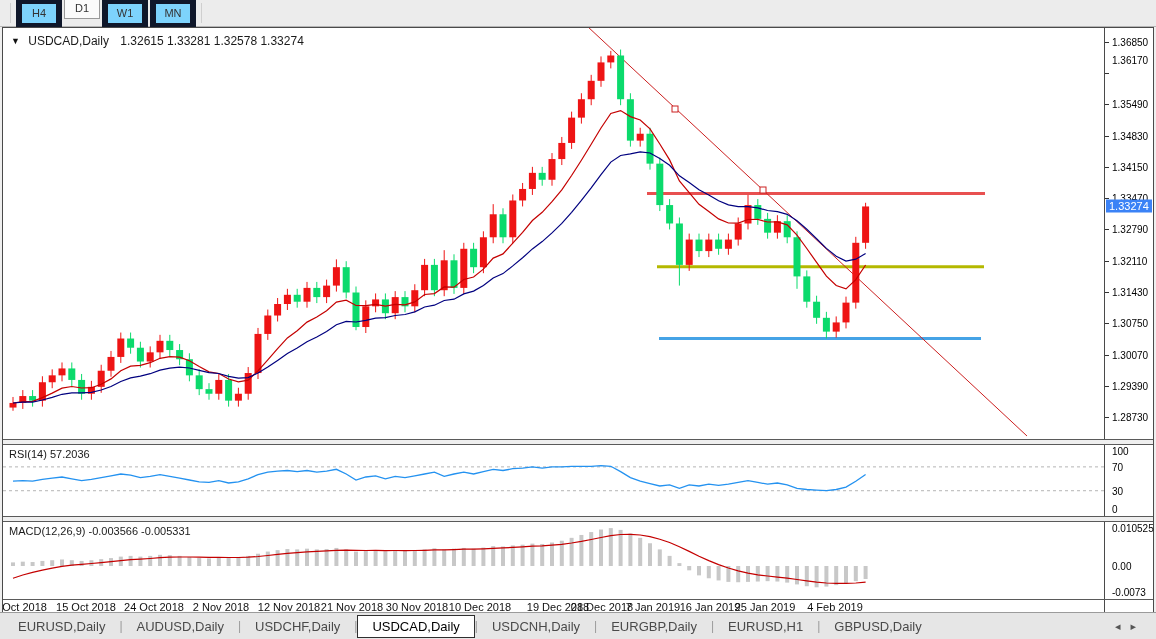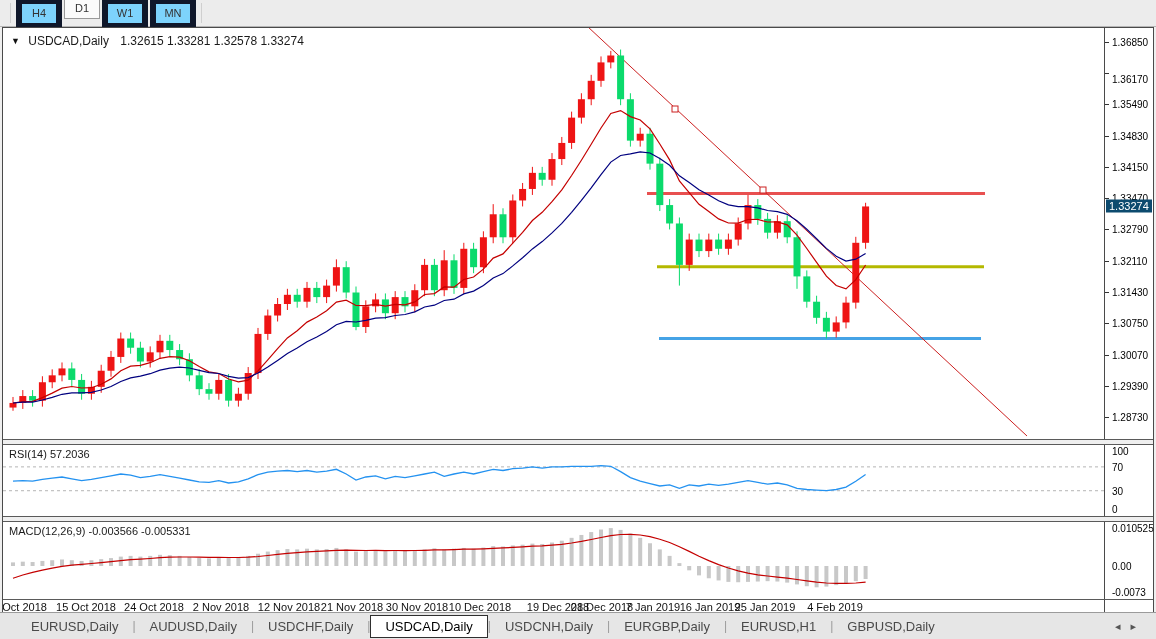--- a/index.html
+++ b/index.html
@@ -18,27 +18,27 @@
   .row{position:relative;display:flex;}
   .plot{position:relative;width:1101px;background:#fff;overflow:hidden;}
   .axis-col{position:relative;width:49px;background:#fff;border-left:1px solid #4a4a4a;box-sizing:border-box;}
   .sep{height:4px;background:#efefef;border-top:1px solid #5a5a5a;border-bottom:1px solid #5a5a5a;box-sizing:content-box;}
   svg{display:block;}
   .chart-title{position:absolute;left:8px;top:6px;font-size:12px;color:#1a1a1a;white-space:nowrap;}
   .chart-title .tri{display:inline-block;font-size:9px;color:#111;margin-right:5px;transform:translateY(-1px);}
   .panel-label{position:absolute;left:6px;top:3px;font-size:11px;color:#1a1a1a;white-space:nowrap;}
   .ax-label{position:absolute;left:7px;font-size:10px;color:#000;transform:translateY(-50%);white-space:nowrap;}
   .ax-tick{position:absolute;left:0;width:4px;height:1px;background:#333;}
-  .price-badge{position:absolute;left:1px;background:#0c4a6e;color:#fff;font-size:11px;padding:0px 3px 1px 3px;
+  .price-badge{position:absolute;left:1px;background:#3b82f6;color:#fff;font-size:11px;padding:0px 3px 1px 3px;
                transform:translateY(-50%);white-space:nowrap;}
   .date-row{height:16px;background:#fff;}
   .date-label{position:absolute;top:1px;font-size:11px;color:#111;transform:translateX(-50%);white-space:nowrap;}
   
   .tabbar{position:absolute;left:0;top:612px;width:1156px;height:27px;background:#e6e6e6;border-top:1px solid #9b9b9b;
-          display:flex;align-items:center;padding-left:17px;box-sizing:border-box;}
+          display:flex;align-items:center;padding-left:4px;box-sizing:border-box;}
   .tab{font-size:13px;color:#4a4a4a;padding:3px 14px;cursor:default;white-space:nowrap;}
   .tab.active{background:#ffffff;border:1px solid #2f2f2f;color:#000;}
   .tab-sep{color:#9a9a9a;font-size:12px;}
   .tab-arrows{position:absolute;right:10px;top:7px;font-size:11px;color:#555;letter-spacing:10px;}
 </style>
 </head>
 <body>
 
 <div class="app">
 
@@ -246,21 +246,21 @@
         <div class="chart-title">
           <span class="tri">▼</span>
           <span>USDCAD,Daily</span>
           <span style="margin-left:8px;">1.32615 1.33281 1.32578 1.33274</span>
         </div>
       </div>
       <div class="axis-col" id="price-axis" style="height:411px;">
           <div class="ax-tick" style="top: 13.7px;"></div>
           <div class="ax-label" style="top: 13.7px;">1.36850</div>
           <div class="ax-tick" style="top: 44.98px;"></div>
-          <div class="ax-label" style="top: 51px;">1.36170</div>
+          <div class="ax-label" style="top: 32px;">1.36170</div>
           <div class="ax-tick" style="top: 76.26px;"></div>
           <div class="ax-label" style="top: 76.26px;">1.35490</div>
           <div class="ax-tick" style="top: 107.54px;"></div>
           <div class="ax-label" style="top: 107.54px;">1.34830</div>
           <div class="ax-tick" style="top: 138.82px;"></div>
           <div class="ax-label" style="top: 138.82px;">1.34150</div>
           <div class="ax-tick" style="top: 170.1px;"></div>
           <div class="ax-label" style="top: 170.1px;">1.33470</div>
           <div class="ax-tick" style="top: 201.38px;"></div>
           <div class="ax-label" style="top: 201.38px;">1.32790</div>

